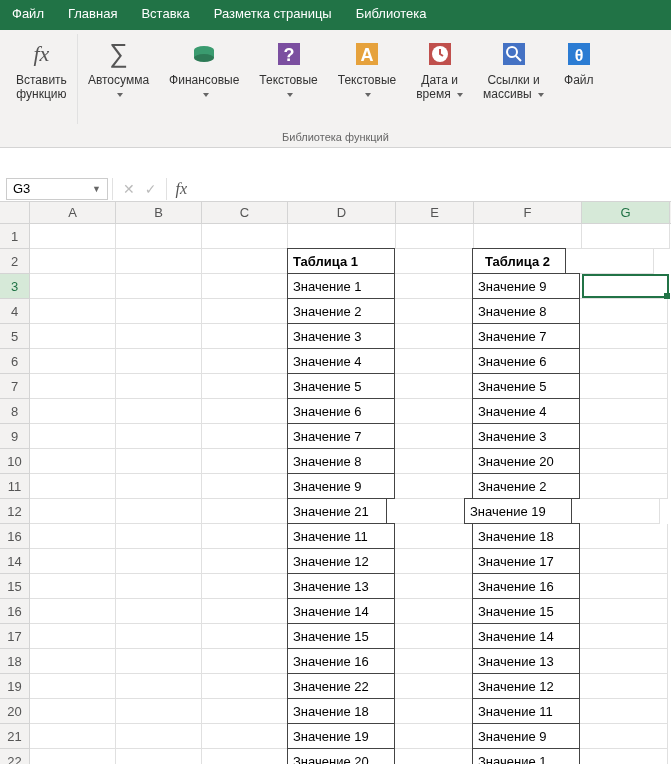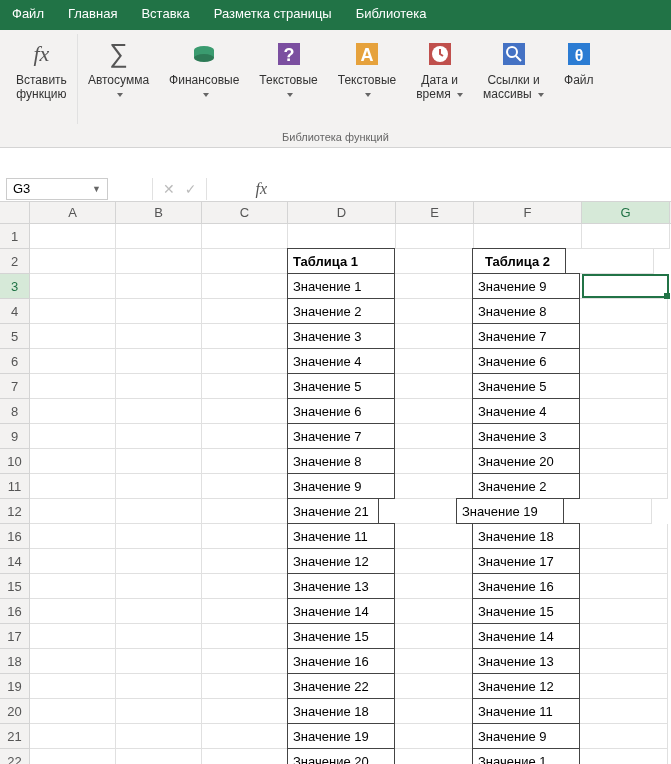--- a/index.html
+++ b/index.html
@@ -14,21 +14,21 @@
 .ribbon { background: #f3f2f1; border-bottom: 1px solid #d4d4d4; height: 118px; padding: 4px 6px 2px 6px; display: flex; gap: 0; }
 .rgroup { display: flex; flex-direction: column; align-items: center; padding: 0 6px; border-right: 1px solid #e1e1e1; height: 90px; }
 .rgroup.noborder { border-right: none; }
 .rbtn { display: flex; flex-direction: column; align-items: center; justify-content: flex-start; font-size: 12px; color: #333; cursor: pointer; padding: 2px 4px; text-align: center; line-height: 1.15; height: 90px; }
 .rbtn .ic { height: 36px; display: flex; align-items: center; justify-content: center; margin-bottom: 2px; }
 .rbtn .lbl { max-width: 80px; }
 .dropmark::after { content: ""; display: inline-block; border-left: 3px solid transparent; border-right: 3px solid transparent; border-top: 4px solid #666; margin-left: 3px; vertical-align: middle; }
 .libcaption { position: absolute; top: 131px; left: 0; width: 671px; text-align: center; font-size: 11px; color: #666; }
 
 
-.fbar { display: flex; align-items: center; height: 26px; border-bottom: 1px solid #d4d4d4; margin-top: 28px; background: #fff; gap: 40px; }
+.fbar { display: flex; align-items: center; height: 26px; border-bottom: 1px solid #d4d4d4; margin-top: 28px; background: #fff; }
 .namebox { width: 102px; border: 1px solid #ccc; height: 22px; margin: 0 4px 0 6px; display: flex; align-items: center; padding: 0 6px; font-size: 13px; justify-content: space-between; }
 .namebox .dm { font-size: 9px; color: #666; }
 .fb-icons { display: flex; align-items: center; gap: 10px; padding: 0 10px; color: #888; font-size: 14px; border-left: 1px solid #e1e1e1; border-right: 1px solid #e1e1e1; height: 22px; }
 .fb-fx { font-style: italic; font-family: "Times New Roman", serif; padding: 0 8px; color: #555; }
 .fb-input { flex: 1; height: 22px; border: none; outline: none; padding: 0 6px; font-size: 13px; }
 
 
 .grid { position: relative; font-size: 13px; }
 .colheaders { display: flex; height: 22px; background: #f3f2f1; border-bottom: 1px solid #d4d4d4; }
 .corner { width: 30px; border-right: 1px solid #d4d4d4; background: #f3f2f1; }
@@ -276,21 +276,21 @@
         <div class="cell cD b" style="width: 108px;">Значение 9</div>
         <div class="cell cE" style="width: 78px;"></div>
         <div class="cell cF b" style="width: 108px;">Значение 2</div>
         <div class="cell cG" style="width: 88px;"></div>
       </div>
       <div class="row">
         <div class="rh">12</div>
         <div class="cell cA" style="width: 86px;"></div>
         <div class="cell cB" style="width: 86px;"></div>
         <div class="cell cC" style="width: 86px;"></div>
-        <div class="cell cD b" style="width: 92px;">Значение 21</div>
+        <div class="cell cD b" style="width: 100px;">Значение 21</div>
         <div class="cell cE" style="width: 78px;"></div>
         <div class="cell cF b" style="width: 108px;">Значение 19</div>
         <div class="cell cG" style="width: 88px;"></div>
       </div>
       <div class="row">
         <div class="rh">16</div>
         <div class="cell cA" style="width: 86px;"></div>
         <div class="cell cB" style="width: 86px;"></div>
         <div class="cell cC" style="width: 86px;"></div>
         <div class="cell cD b" style="width: 108px;">Значение 11</div>

